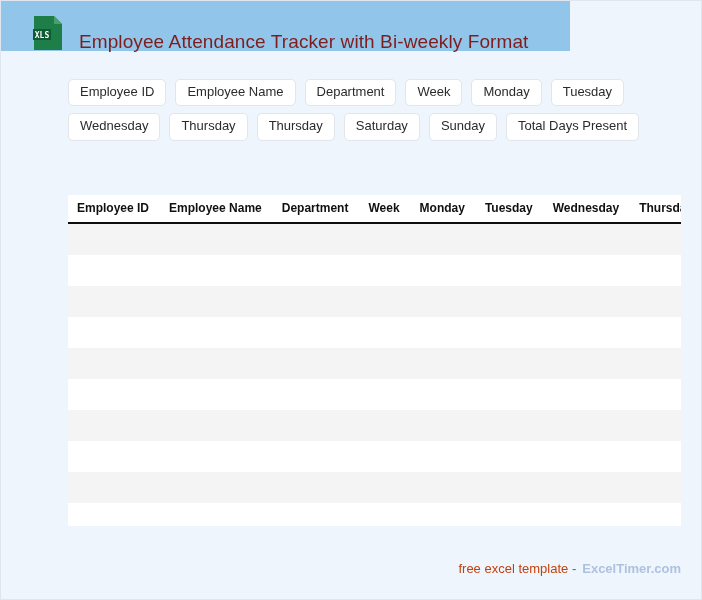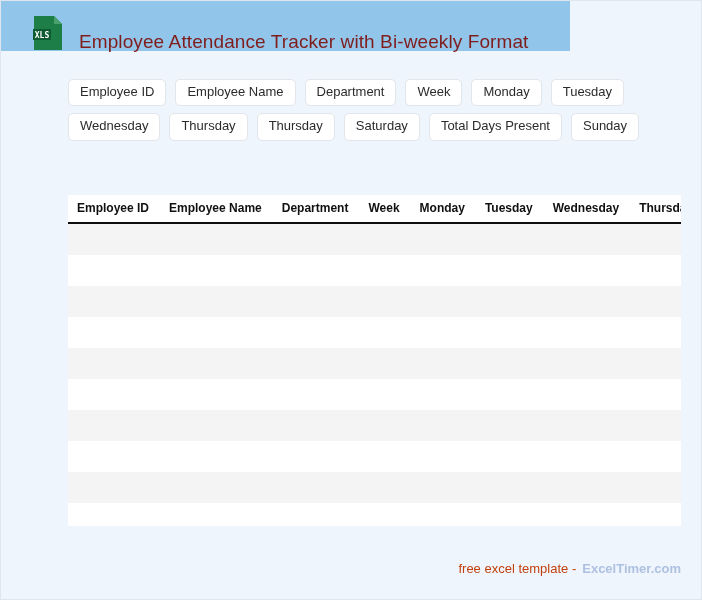--- a/index.html
+++ b/index.html
@@ -156,22 +156,22 @@
       <div class="chip">Employee ID</div>
       <div class="chip">Employee Name</div>
       <div class="chip">Department</div>
       <div class="chip">Week</div>
       <div class="chip">Monday</div>
       <div class="chip">Tuesday</div>
       <div class="chip">Wednesday</div>
       <div class="chip">Thursday</div>
       <div class="chip">Thursday</div>
       <div class="chip">Saturday</div>
+      <div class="chip">Sunday</div>
       <div class="chip">Total Days Present</div>
-      <div class="chip">Sunday</div>
     </div>
 
   <div class="table-wrap">
     <table class="grid">
       <thead>
         <tr>
             <th>Employee ID</th>
             <th>Employee Name</th>
             <th>Department</th>
             <th>Week</th>

